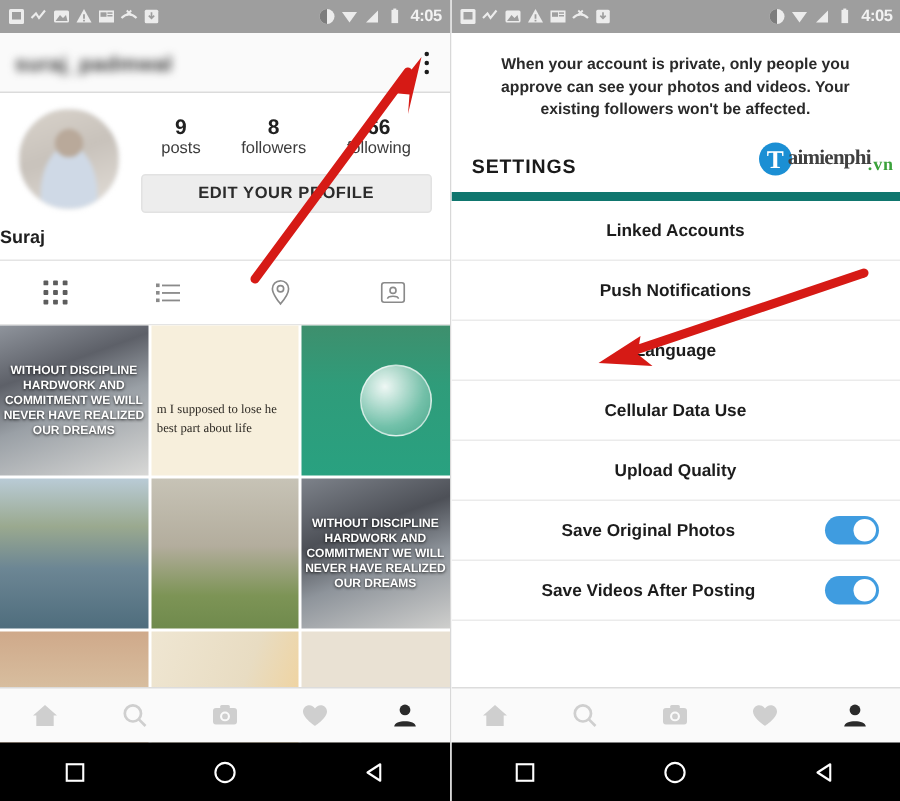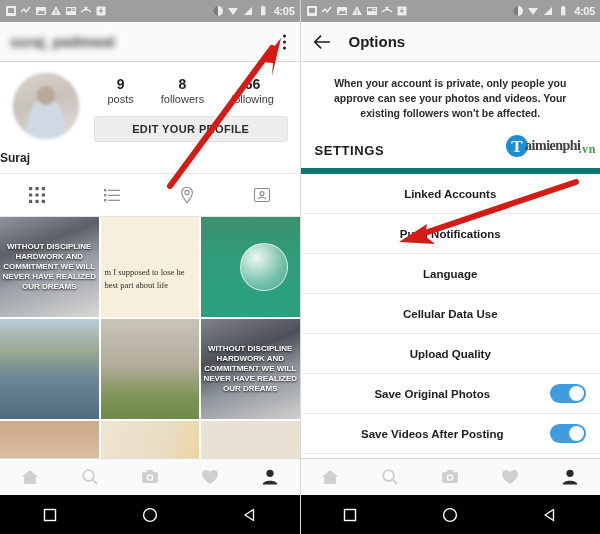--- a/index.html
+++ b/index.html
@@ -418,26 +418,20 @@
             <path d="M10 2 L10 10 L2 10z" fill="#f1f1f1"></path>
           </svg>
         <svg class="sb-ic" viewBox="0 0 12 12">
             <rect x="4" y="1.6" width="4.4" height="8.8" fill="#f1f1f1"></rect>
             <rect x="5.2" y="0.7" width="2" height="1" fill="#f1f1f1"></rect>
           </svg>
         <div class="sb-time">4:05</div>
       </div>
     </div>
 
-    <div class="appbar">
-      <svg class="back-arrow" viewBox="0 0 24 24">
-        <path d="M20 12 L4 12 M10.5 5.5 L4 12 L10.5 18.5" fill="none" stroke="#1c1c1c" stroke-width="1.8" stroke-linecap="round" stroke-linejoin="round"></path>
-      </svg>
-      <div class="appbar-title">Options</div>
-    </div>
 
     <div class="privacy-note">When your account is private, only people you approve can see your photos and videos. Your existing followers won't be affected.</div>
 
     <div class="settings-hd">
       <span>SETTINGS</span>
       <div class="watermark">
         <div class="wm-main">
           <div class="wm-circle">
               <span>T</span>
             </div>

